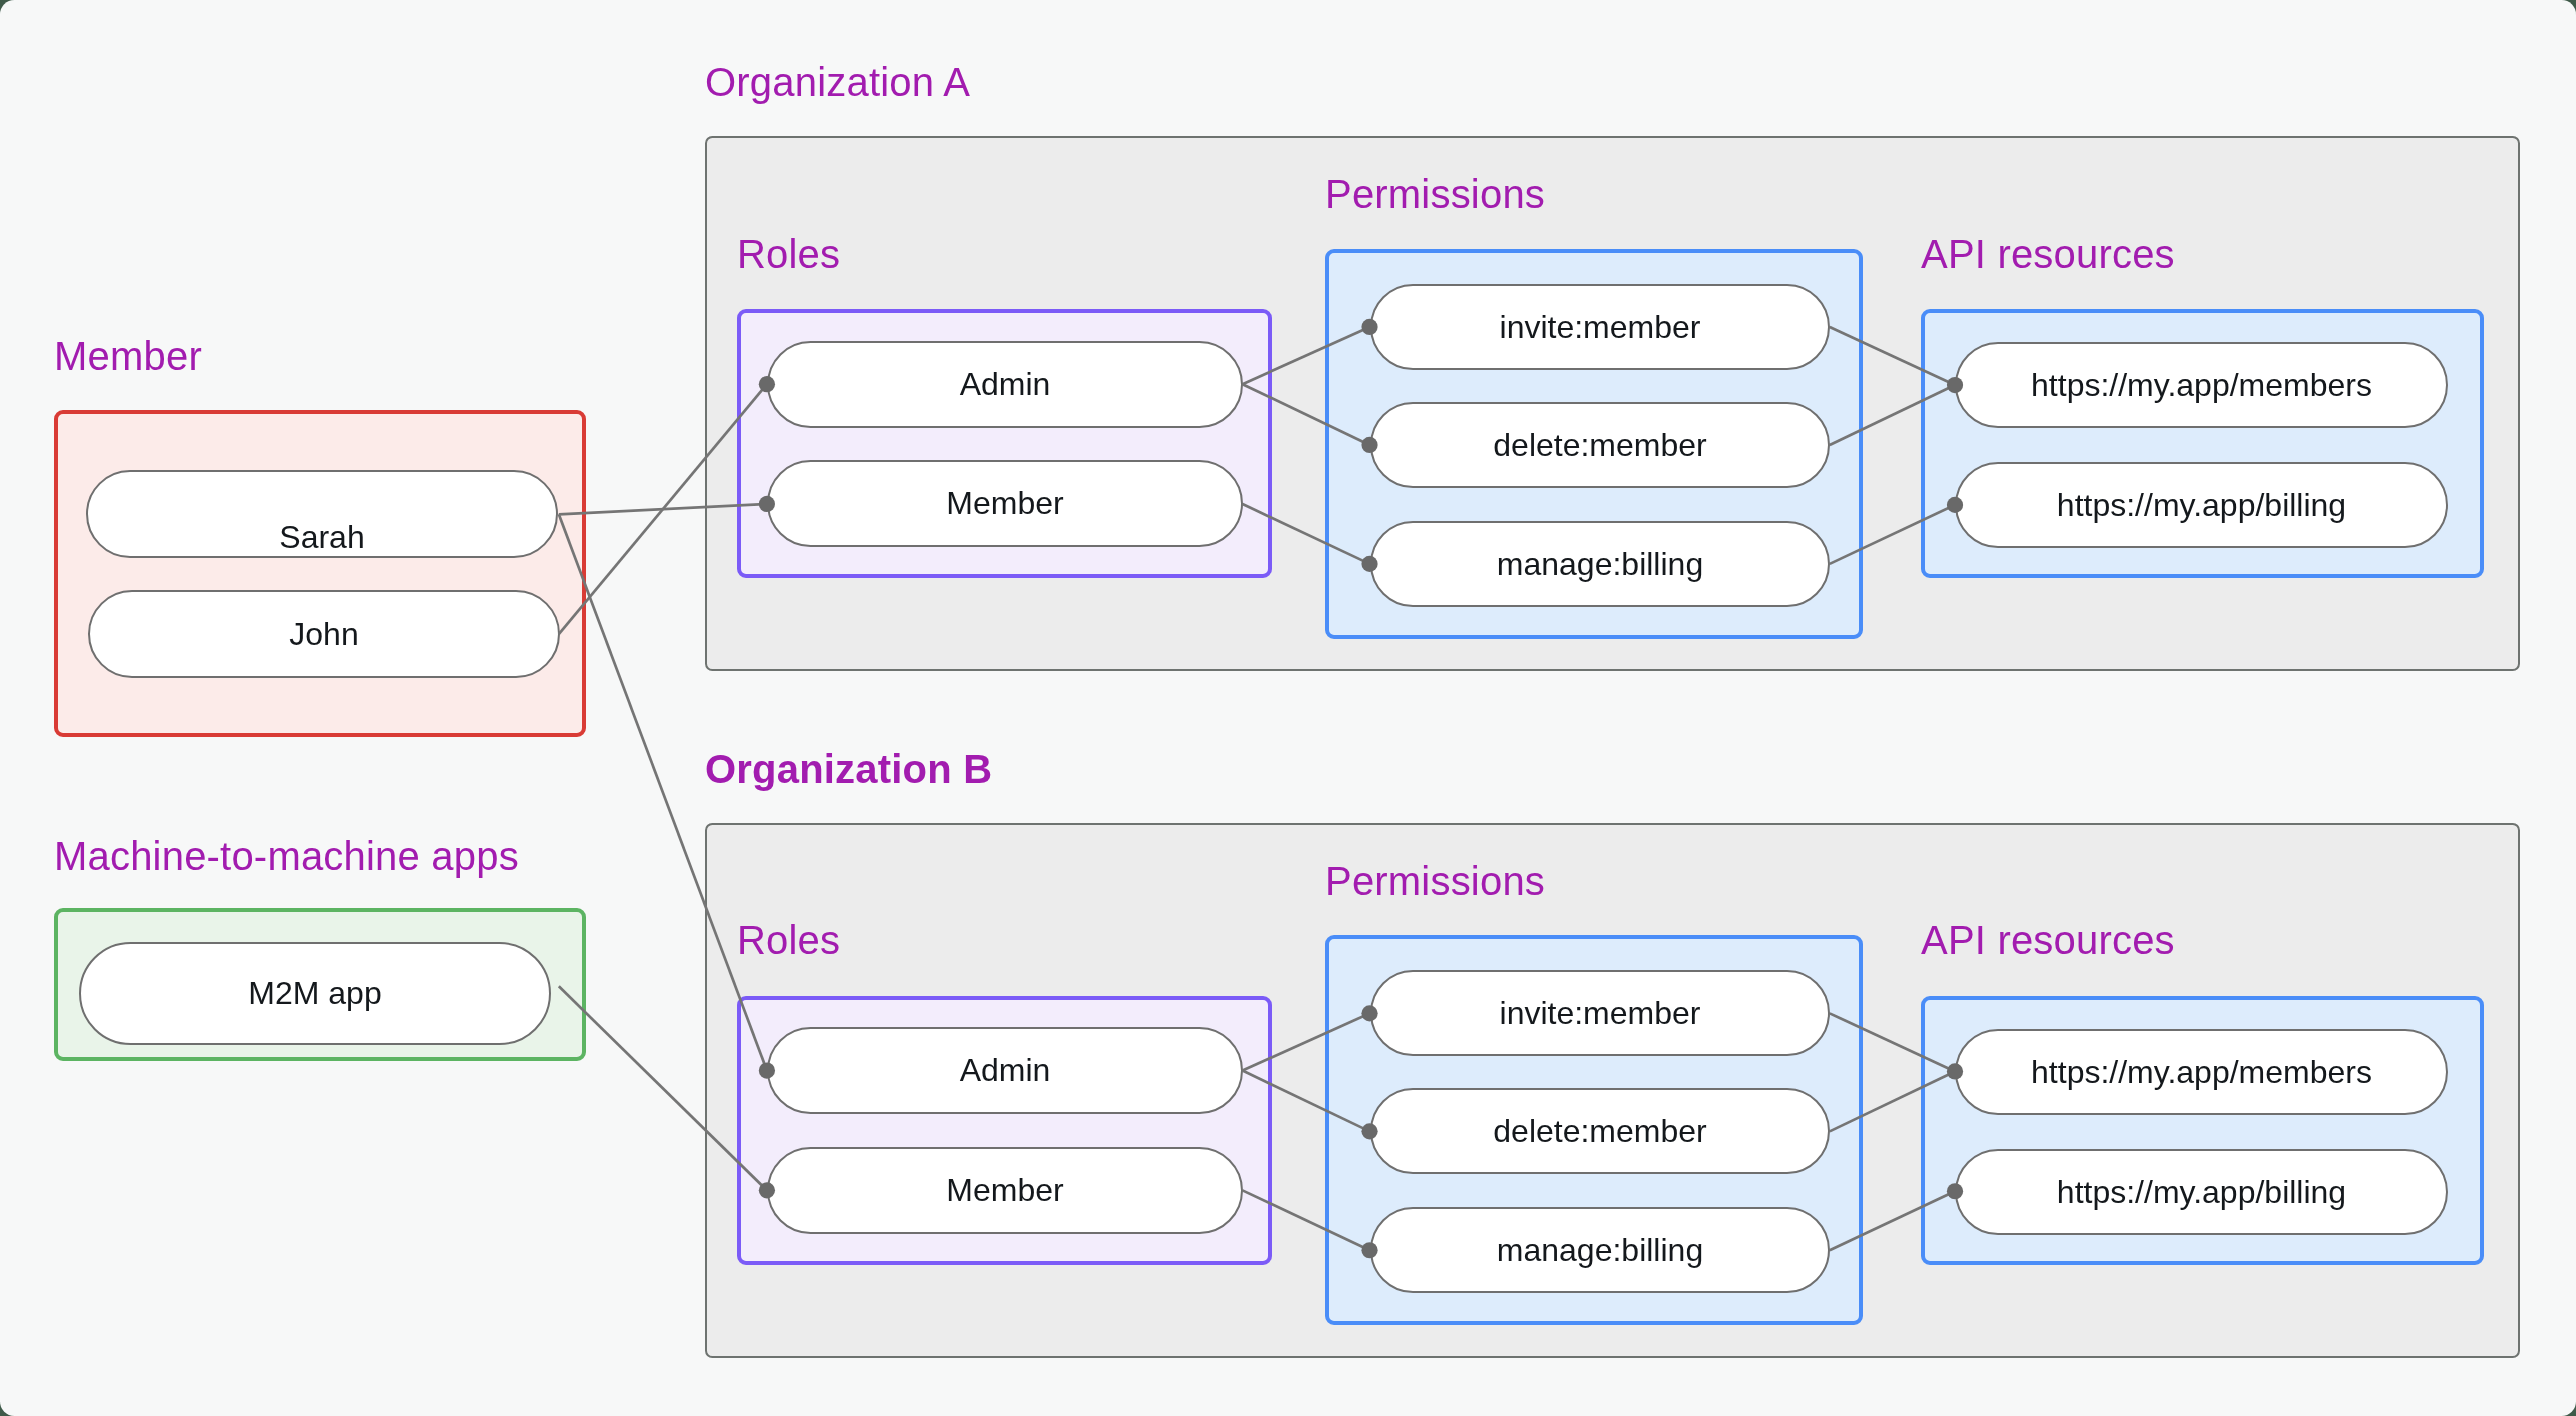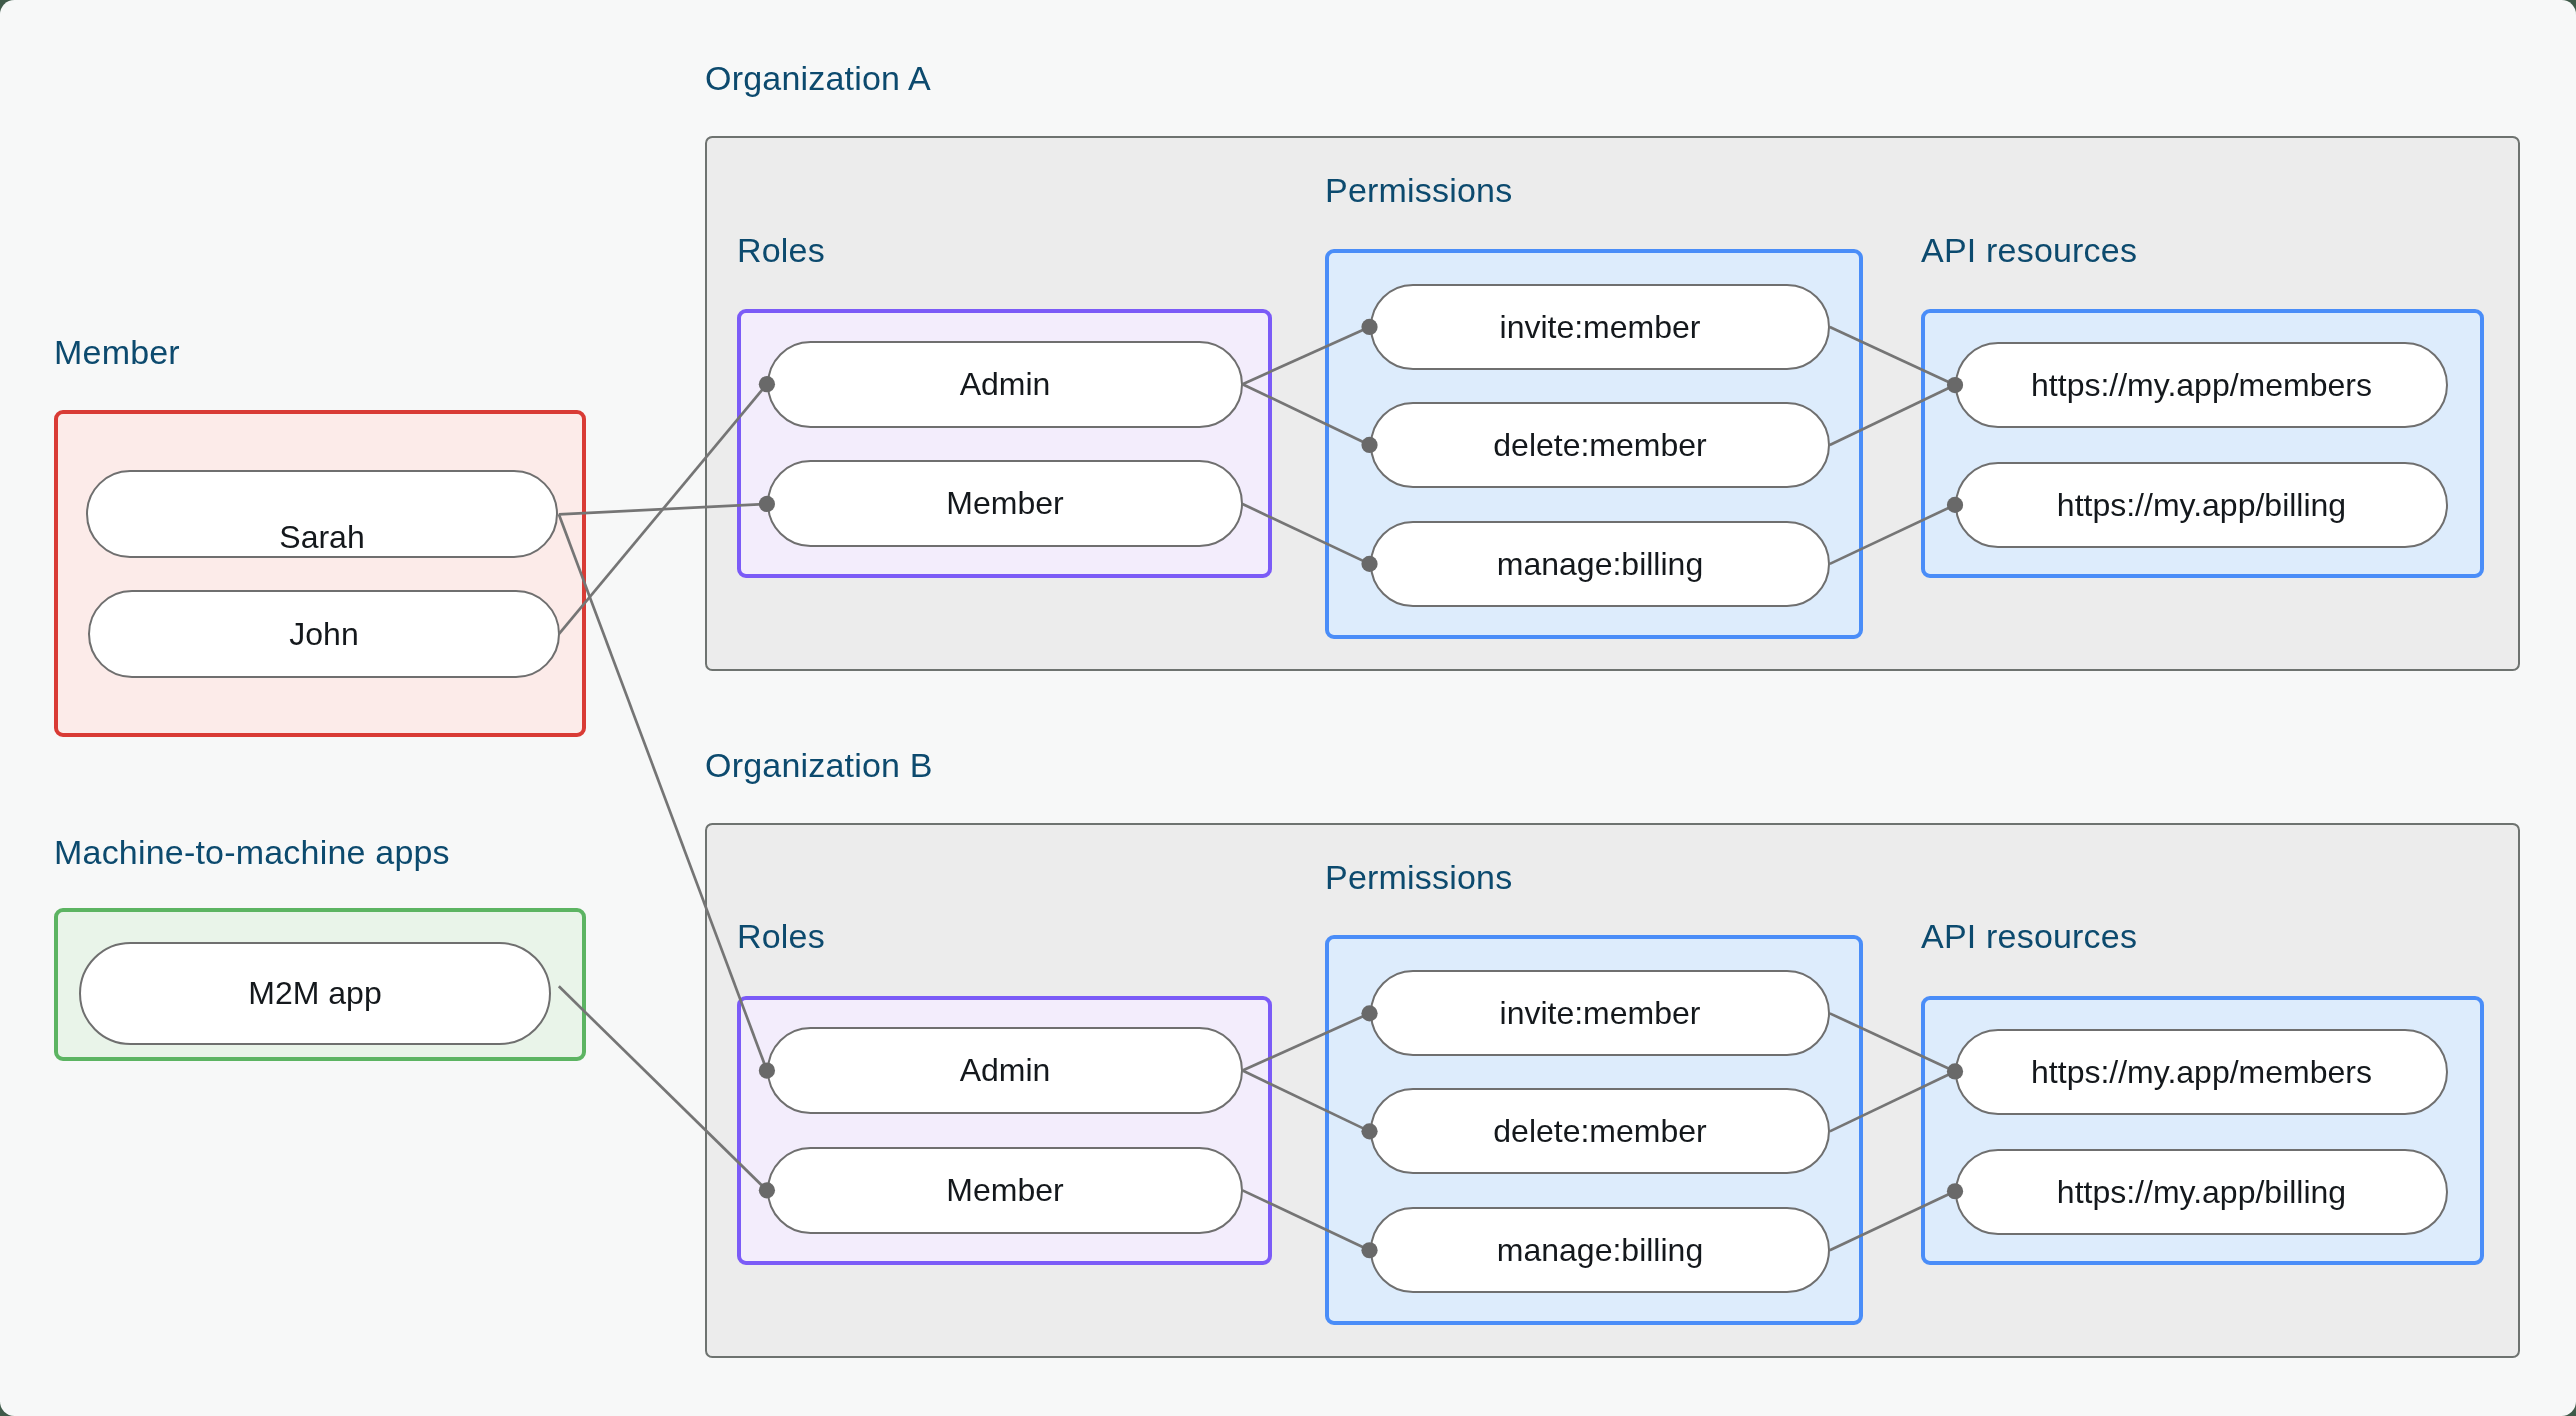--- a/index.html
+++ b/index.html
@@ -11,23 +11,23 @@
   .page {
     position: relative;
     width: 2576px;
     height: 1416px;
     background: var(--page-bg, #f7f8f8);
     border-radius: 14.4px;
     overflow: hidden;
   }
   .label {
     position: absolute;
-    font-size: 34px;
+    font-size: 40px;
     font-weight: 500;
-    color: #0c4a6e;
+    color: #a21caf;
     letter-spacing: 0.2px;
     white-space: nowrap;
     line-height: 1.15;
   }
   .box {
     position: absolute;
     box-sizing: border-box;
     border-radius: 9px;
   }
   .org-box {
@@ -89,21 +89,21 @@
 
   <div class="label" style="left:705px; top:59px;">Organization A</div>
   <div class="box org-box" style="left:705px; top:136px; width:1815px; height:535px;"></div>
   <div class="label" style="left:737px; top:231px;">Roles</div>
   <div class="box roles-box" style="left:737px; top:309px; width:535px; height:269px;"></div>
   <div class="label" style="left:1325px; top:171px;">Permissions</div>
   <div class="box blue-box" style="left:1325px; top:249px; width:538px; height:390px;"></div>
   <div class="label" style="left:1921px; top:231px;">API resources</div>
   <div class="box blue-box" style="left:1921px; top:309px; width:563px; height:269px;"></div>
 
-  <div class="label" style="left:705px; top:746px;">Organization B</div>
+  <div class="label" style="left:705px; top:746px;font-weight:bold;">Organization B</div>
   <div class="box org-box" style="left:705px; top:823px; width:1815px; height:535px;"></div>
   <div class="label" style="left:737px; top:917px;">Roles</div>
   <div class="box roles-box" style="left:737px; top:996px; width:535px; height:269px;"></div>
   <div class="label" style="left:1325px; top:858px;">Permissions</div>
   <div class="box blue-box" style="left:1325px; top:935px; width:538px; height:390px;"></div>
   <div class="label" style="left:1921px; top:917px;">API resources</div>
   <div class="box blue-box" style="left:1921px; top:996px; width:563px; height:269px;"></div>
 
   <svg id="edge-layer" width="2576" height="1416" viewBox="0 0 2859 1572">
       <line x1="620" y1="571" x2="851" y2="559.5" stroke="#757575" stroke-width="3"></line>

